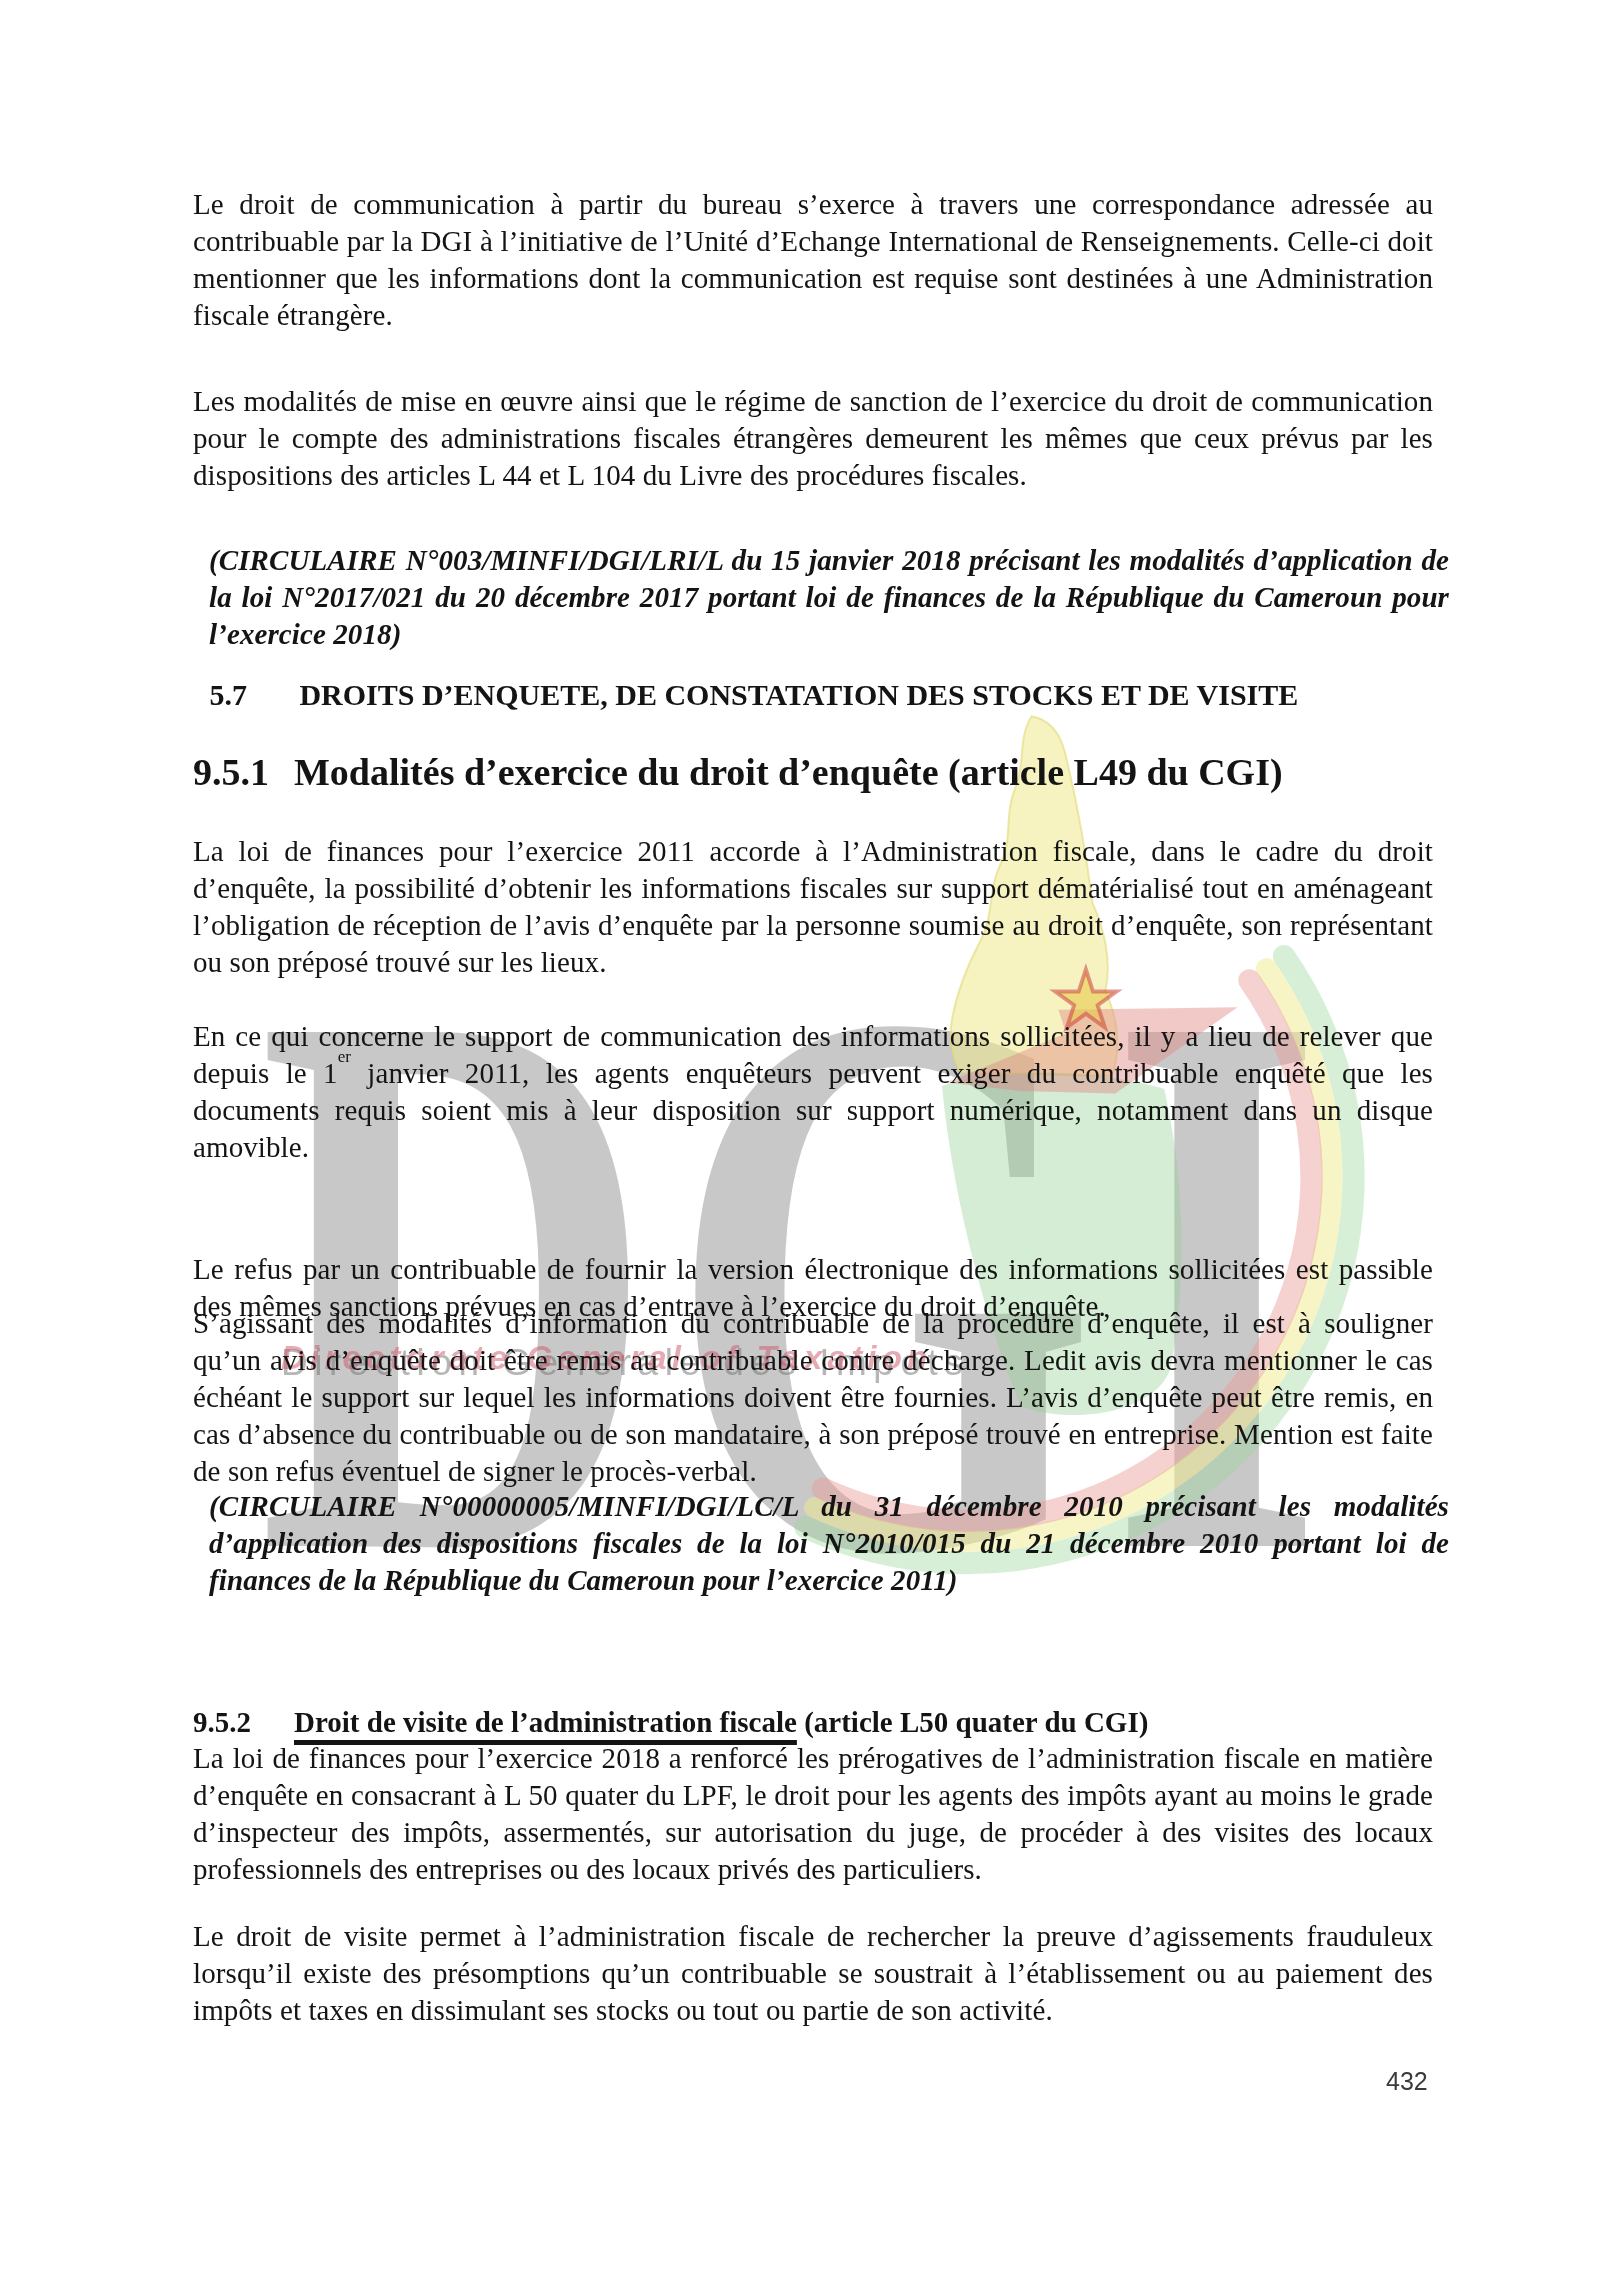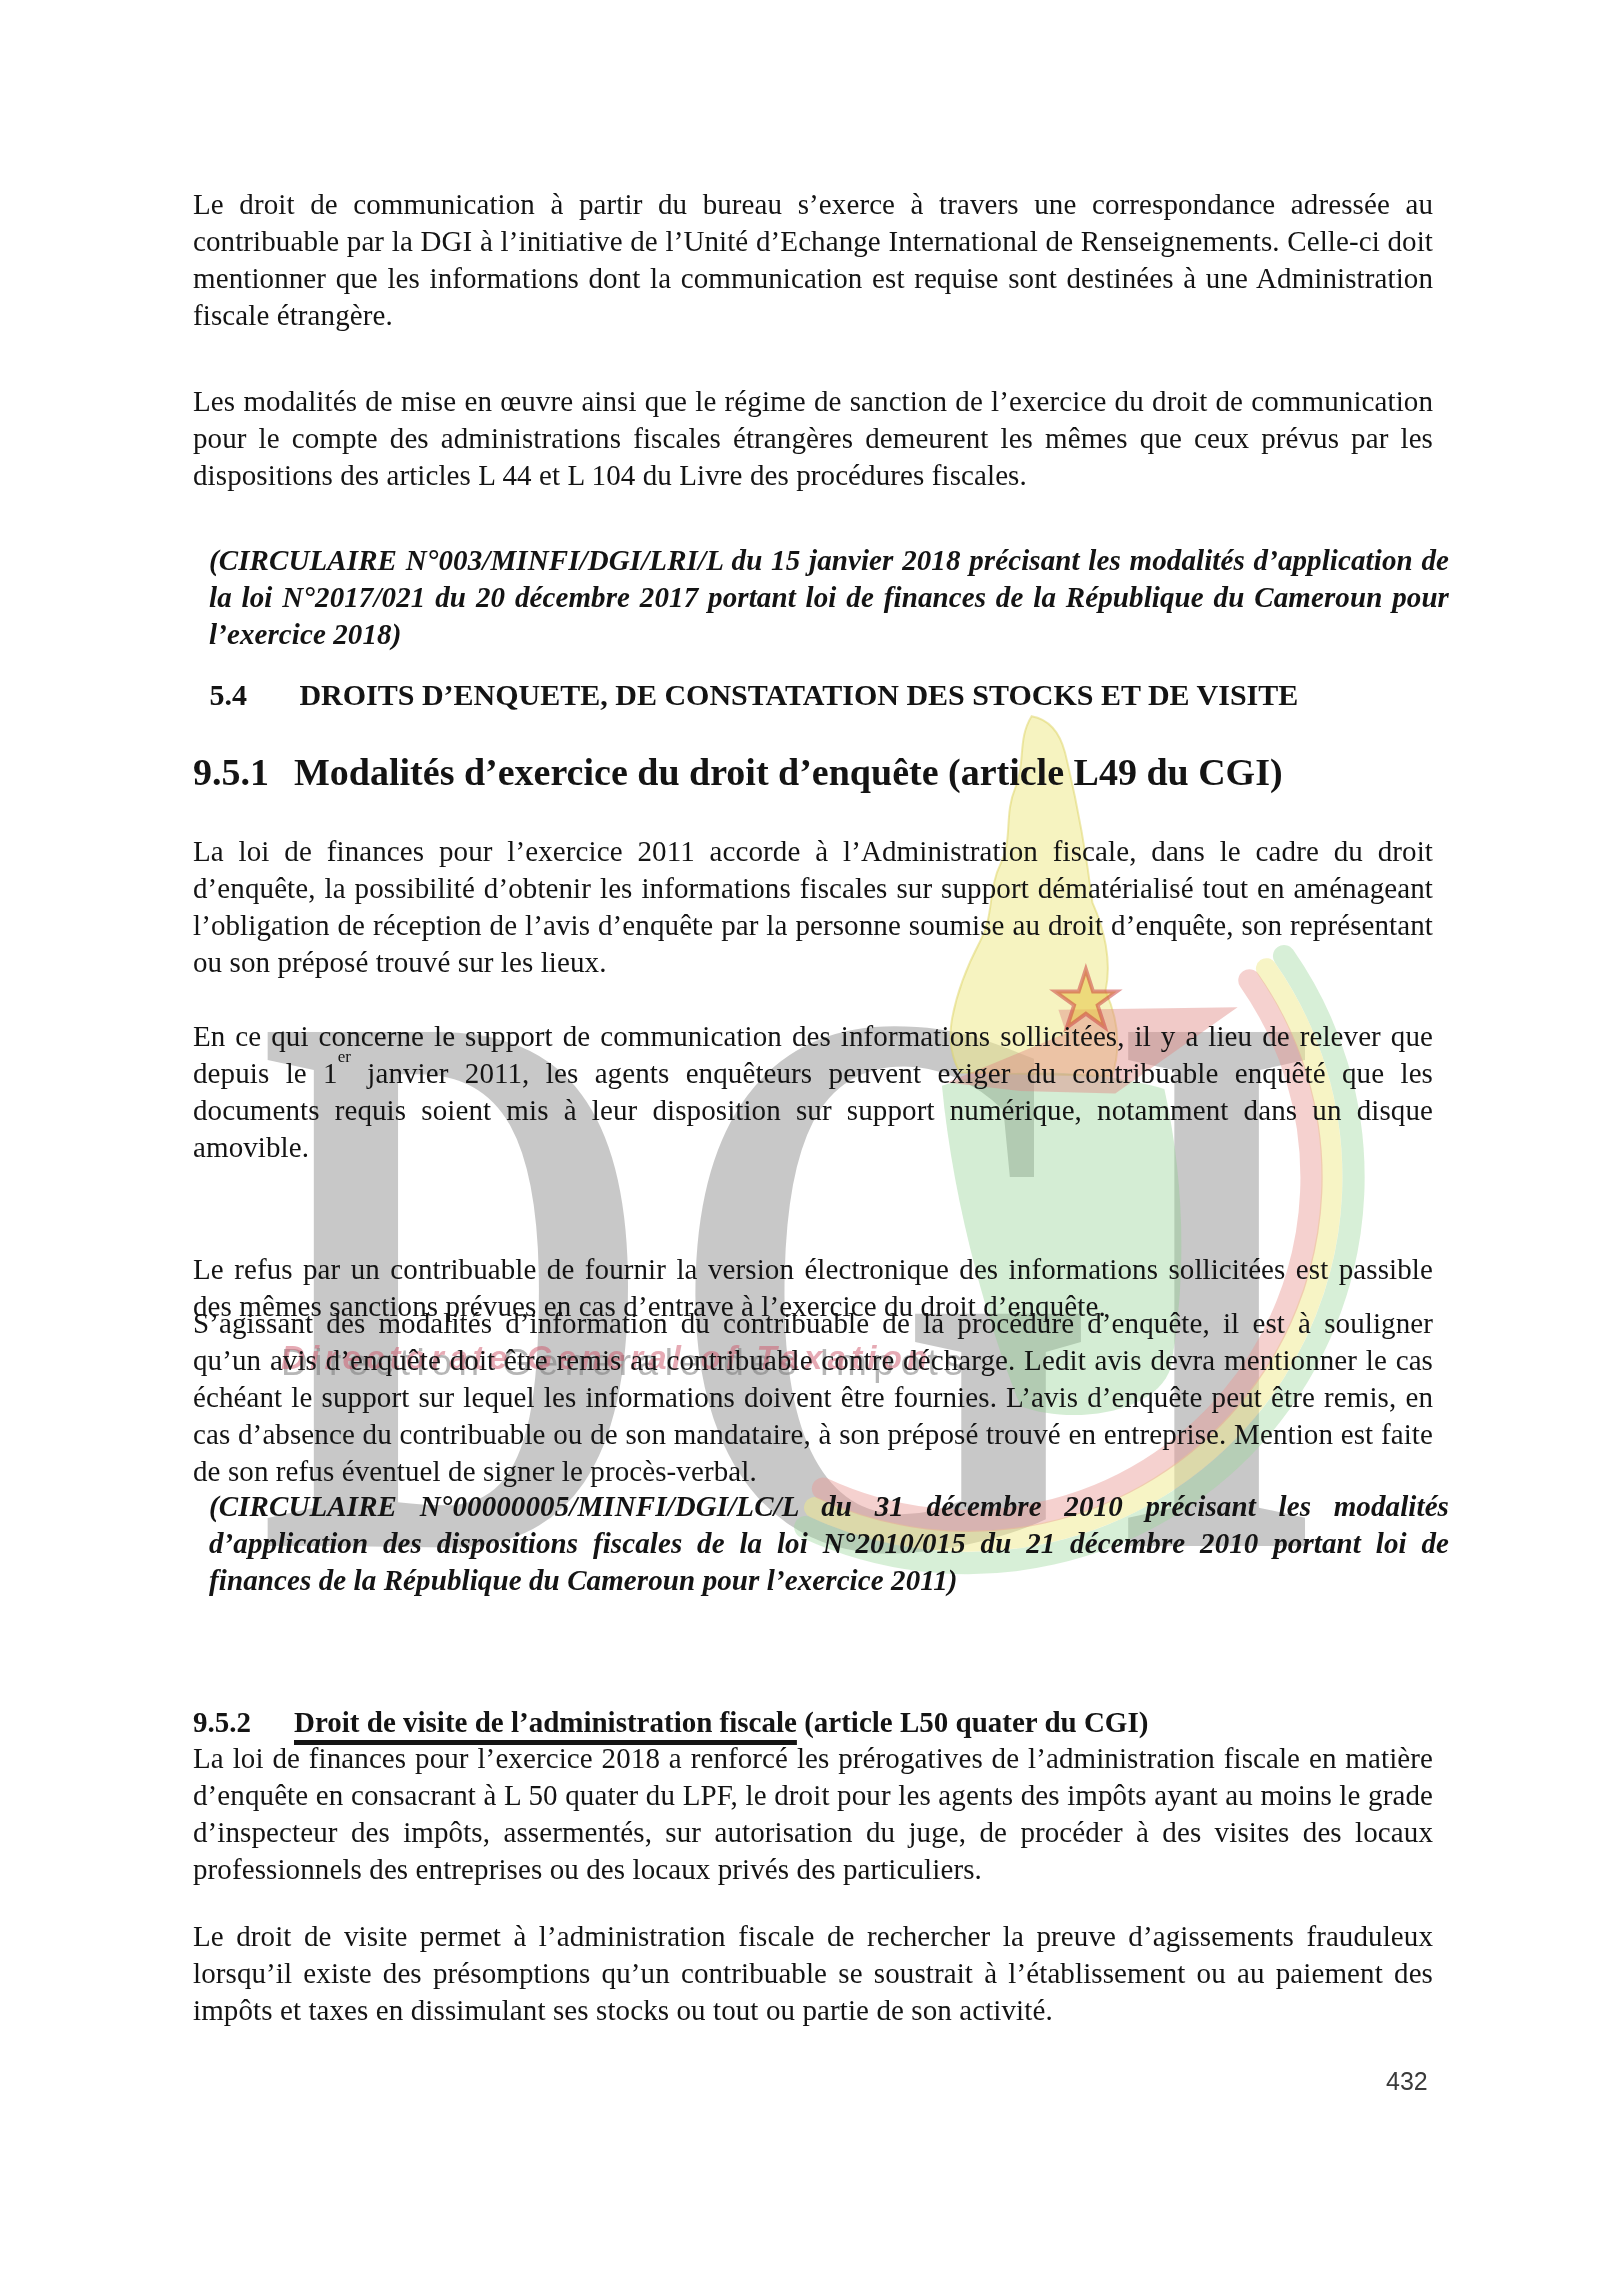--- a/index.html
+++ b/index.html
@@ -109,21 +109,21 @@
 
 <div id="text-layer">
 
   <div class="para p-p1">Le droit de communication à partir du bureau s’exerce à travers une correspondance adressée au contribuable par la DGI à l’initiative de l’Unité d’Echange International de Renseignements. Celle-ci doit mentionner que les informations dont la communication est requise sont destinées à une Administration fiscale étrangère.</div>
 
   <div class="para p-p2">Les modalités de mise en œuvre ainsi que le régime de sanction de l’exercice du droit de communication pour le compte des administrations fiscales étrangères demeurent les mêmes que ceux prévus par les dispositions des articles L 44 et L 104 du Livre des procédures fiscales.</div>
 
   <div class="para p-c1 bi">(CIRCULAIRE N°003/MINFI/DGI/LRI/L du 15 janvier 2018 précisant les modalités d’application de la loi N°2017/021 du 20 décembre 2017 portant loi de finances de la République du Cameroun pour l’exercice 2018)</div>
 
   <div class="heading h-95">
-    <span class="hnum">5.4</span><span>DROITS D’ENQUETE, DE CONSTATATION DES STOCKS ET DE VISITE</span>
+    <span class="hnum">5.7</span><span>DROITS D’ENQUETE, DE CONSTATATION DES STOCKS ET DE VISITE</span>
   </div>
 
   <div class="heading h-951">
     <span class="hnum">9.5.1</span><span>Modalités d’exercice du droit d’enquête (article L49 du CGI)</span>
   </div>
 
   <div class="para p-p3">La loi de finances pour l’exercice 2011 accorde à l’Administration fiscale, dans le cadre du droit d’enquête, la possibilité d’obtenir les informations fiscales sur support dématérialisé tout en aménageant l’obligation de réception de l’avis d’enquête par la personne soumise au droit d’enquête, son représentant ou son préposé trouvé sur les lieux.</div>
 
   <div class="para p-p4"><span>En ce qui concerne le support de communication des informations sollicitées, il y a lieu de relever que depuis le 1</span><sup class="sup-er">er</sup><span> janvier 2011, les agents enquêteurs peuvent exiger du contribuable enquêté que les documents requis soient mis à leur disposition sur support numérique, notamment dans un disque amovible.</span></div>
 

